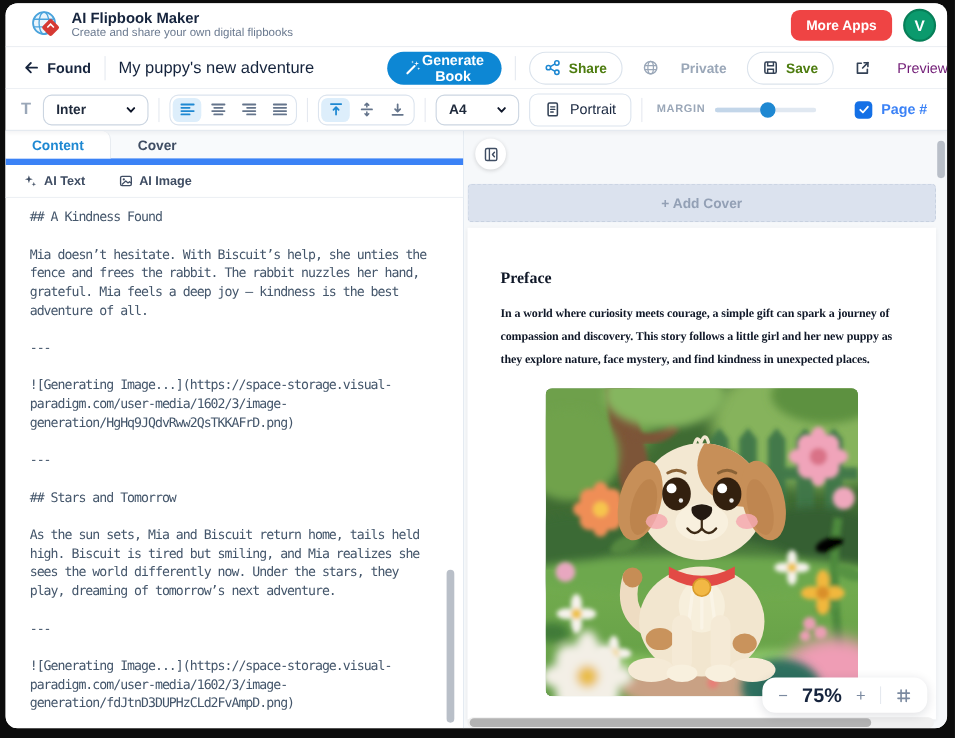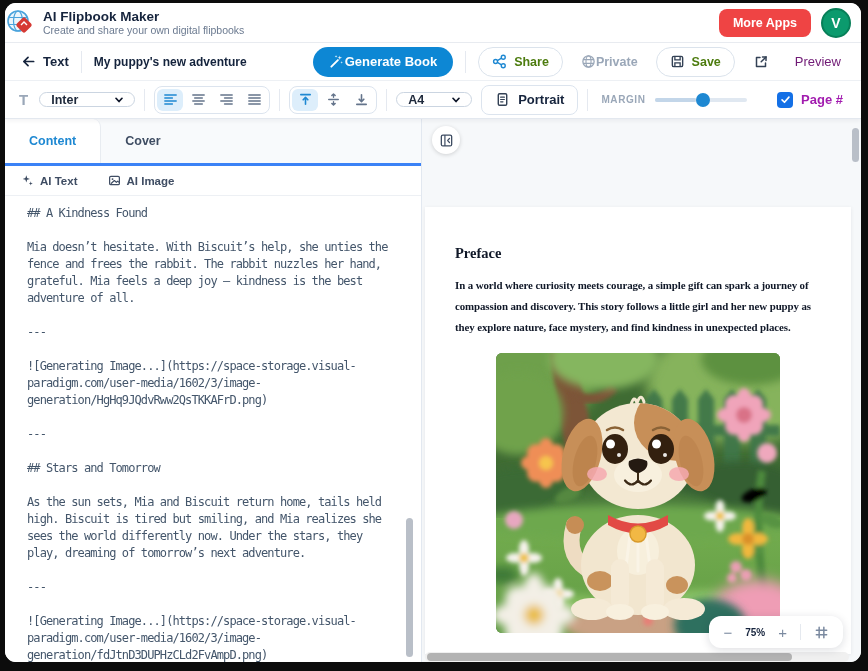--- a/index.html
+++ b/index.html
@@ -1,83 +1,83 @@
 <!DOCTYPE html>
 <html><head>
 <meta charset="utf-8">
 <style>
   * { margin:0; padding:0; box-sizing:border-box; }
   html,body { width:868px; height:671px; background:#0c0c0c; font-family:"Liberation Sans", sans-serif; overflow:hidden; }
   .frame { position:absolute; left:5px; top:3px; width:856px; height:659px; background:#fff; border-radius:11px; overflow:hidden; display:flex; flex-direction:column; }
 
   
-  .appbar { height:40px; display:flex; align-items:center; padding:0 10px 0 0; border-bottom:1px solid #e8ebf0; background:#fff; flex:0 0 auto; }
+  .appbar { height:40px; display:flex; align-items:center; padding:0 10px 0 22px; border-bottom:1px solid #e8ebf0; background:#fff; flex:0 0 auto; }
   .logo { width:30px; height:30px; margin-right:8px; flex:0 0 auto; }
   .app-titles { line-height:1.15; }
   .app-title { font-size:13.5px; font-weight:700; color:#16243d; }
   .app-sub { font-size:10.5px; color:#6b7a90; }
   .spacer { flex:1; }
   .more-apps { height:28px; padding:0 14px; border:none; border-radius:8px; background:#ef4444; color:#fff; font-size:12.5px; font-weight:700; font-family:inherit; cursor:pointer; }
   .avatar { width:30px; height:30px; border-radius:50%; background:#0b9a6d; border:2px solid #077f58; color:#fff; font-size:14px; font-weight:700; display:flex; align-items:center; justify-content:center; margin-left:10px; }
 
   
   .docbar { height:38px; display:flex; align-items:center; gap:12px; padding:0 16px; border-bottom:1px solid #eef1f5; background:#fff; flex:0 0 auto; }
   .backbtn { display:flex; align-items:center; gap:7px; background:none; border:none; font-family:inherit; font-size:13px; font-weight:700; color:#16243d; cursor:pointer; }
   .vdiv { width:1px; height:22px; background:#e5e9f0; flex:0 0 auto; }
-  .doc-title { font-size:12px; font-weight:700; color:#14233c; white-space:nowrap; }
+  .doc-title { font-size:15px; font-weight:400; color:#14233c; white-space:nowrap; }
   .genbtn { margin-left:54px; height:30px; display:flex; align-items:center; gap:1px; padding:0 16px; border:none; border-radius:16px; background:#0d87d4; color:#fff; font-family:inherit; font-size:13px; font-weight:700; cursor:pointer; }
   .pillbtn { height:30px; display:flex; align-items:center; gap:7px; padding:0 13px; border:1px solid #dbe3ec; border-radius:16px; background:#fff; font-family:inherit; font-size:12.5px; font-weight:700; color:#4d7c0f; cursor:pointer; }
-  .ghostbtn { height:30px; display:flex; align-items:center; gap:0; padding:0 6px; border:none; background:none; font-family:inherit; font-size:12.5px; font-weight:700; color:#9aa7b8; cursor:pointer; }
+  .ghostbtn { height:30px; display:flex; align-items:center; gap:20px; padding:0 6px; border:none; background:none; font-family:inherit; font-size:12.5px; font-weight:700; color:#9aa7b8; cursor:pointer; }
   .iconbtn { border:none; background:none; color:#334155; cursor:pointer; display:flex; align-items:center; }
   .preview-wrap { display:flex; align-items:center; gap:10px; margin-right:4px; }
   .preview-label { font-size:13px; font-weight:400; color:#701a75; }
 
   
   .fmtbar { height:38px; display:flex; align-items:center; gap:9px; padding:0 12px; border-bottom:1px solid #e3e8ef; box-shadow:0 2px 4px rgba(16,24,40,.05); background:#fff; flex:0 0 auto; position:relative; z-index:2; }
   .t-ico { font-size:15px; font-weight:700; color:#9aa7b8; padding:0 2px; }
-  .select { height:15px; display:flex; align-items:center; justify-content:space-between; padding:0 9px 0 11px; border:1px solid #cbd5e1; border-radius:8px; background:#fff; font-size:12.5px; font-weight:600; color:#1e293b; cursor:pointer; }
+  .select { height:28px; display:flex; align-items:center; justify-content:space-between; padding:0 9px 0 11px; border:1px solid #cbd5e1; border-radius:8px; background:#fff; font-size:12.5px; font-weight:600; color:#1e293b; cursor:pointer; }
   .sel-font { width:96px; } .sel-size { width:76px; }
   .btngroup { display:flex; gap:2px; border:1px solid #dce4ee; border-radius:8px; padding:2px; }
   .tbtn { width:26px; height:22px; border:none; border-radius:6px; background:none; color:#64748b; display:flex; align-items:center; justify-content:center; cursor:pointer; }
   .tbtn.active { background:#ddeefb; color:#1e88d2; }
-  .portrait { height:30px; display:flex; align-items:center; gap:8px; padding:0 13px; border:1px solid #dce4ee; border-radius:8px; background:#fff; font-family:inherit; font-size:13px; font-weight:700; color:#16243d; cursor:pointer; }
+  .portrait { height:30px; display:flex; align-items:center; gap:8px; padding:0 13px; border:1px solid #dce4ee; border-radius:8px; background:#fff; font-family:inherit; font-size:13px; font-weight:400; color:#16243d; cursor:pointer; }
   .margin-label { font-size:10px; font-weight:700; letter-spacing:.6px; color:#9aa7b8; margin-left:4px; }
   .slider { position:relative; width:92px; height:14px; cursor:pointer; }
   .slider .track { position:absolute; left:0; right:0; top:5px; height:4px; border-radius:2px; background:#e0e8f1; }
   .slider .fill { position:absolute; left:0; width:45%; top:5px; height:4px; border-radius:2px; background:#c3d6e9; }
   .slider .knob { position:absolute; left:41px; top:0; width:14px; height:14px; border-radius:50%; background:#1e88d2; }
   .pagenum { display:flex; align-items:center; gap:8px; margin-right:6px; }
   .checkbox { width:16px; height:16px; border-radius:4px; background:#1470e6; display:flex; align-items:center; justify-content:center; cursor:pointer; }
-  .pagenum-label { font-size:13px; font-weight:700; color:#a21caf; }
+  .pagenum-label { font-size:13px; font-weight:700; color:#3b82f6; }
 
   
   .main { flex:1; display:flex; min-height:0; }
   .left { width:417px; flex:0 0 auto; border-right:1px solid #e2e8f0; display:flex; flex-direction:column; position:relative; background:#fff; }
-  .tabbar { height:47px; background:#f8fafc; border-bottom:3px solid #3b82f6; display:flex; align-items:stretch; flex:0 0 auto; }
+  .tabbar { height:31px; background:#f8fafc; border-bottom:6px solid #3b82f6; display:flex; align-items:stretch; flex:0 0 auto; }
   .tab { display:flex; align-items:center; padding:0 24px; font-size:12.5px; font-weight:700; color:#3f4d63; cursor:pointer; }
   .tab.active { background:#fff; color:#1e88d2; margin-left:0; border-right:1px solid #e8ecf1; border-top-right-radius:8px; position:relative; top:0; }
   .aibar { height:30px; display:flex; align-items:center; gap:30px; padding:0 16px; border-bottom:1px solid #edf0f4; background:#fff; flex:0 0 auto; }
   .aibtn { display:flex; align-items:center; gap:6px; border:none; background:none; font-family:inherit; font-size:11.5px; font-weight:600; color:#3f4d63; cursor:pointer; }
   .editor { flex:1; position:relative; overflow:hidden; padding:9px 26px 0 22px; }
   .editor pre { font-family:"DejaVu Sans Mono", monospace; font-size:12px; line-height:17px; letter-spacing:-0.9px; color:#44566b; white-space:pre; }
   .ed-scroll { position:absolute; right:8px; top:399px; width:7px; height:139px; border-radius:4px; background:#b9bfc8; }
 
   .right { flex:1; position:relative; background:#f6f8fa; overflow:hidden; }
   .collapse-btn { position:absolute; left:10px; top:7px; width:28px; height:28px; border-radius:50%; border:none; background:#fff; box-shadow:0 1px 4px rgba(0,0,0,.16); color:#3f4d63; display:flex; align-items:center; justify-content:center; cursor:pointer; z-index:3; }
   .addcover { position:absolute; left:3px; right:10px; top:48px; height:35px; background:#dbe2ee; border:1px dashed #c7d1e0; border-radius:4px; display:flex; align-items:center; justify-content:center; font-size:12.5px; font-weight:600; color:#93a0b5; cursor:pointer; }
   .page { position:absolute; left:3px; right:10px; top:88px; bottom:8px; background:#fff; box-shadow:0 1px 4px rgba(16,24,40,.08); overflow:hidden; }
   .page-inner { padding:38px 30px 0; font-family:"Liberation Serif", serif; color:#101828; }
   .page-heading { font-size:14.5px; font-weight:700; margin-bottom:13px; }
   .page-body { font-size:10.9px; line-height:21px; letter-spacing:-0.1px;font-weight:bold; }
   .bookimg { width:284px; height:280px; margin:15px auto 0; border-radius:6px; overflow:hidden; }
   .bookimg svg { display:block; }
 
   .zoombar { position:absolute; right:18px; bottom:14px; height:32px; background:#fff; border-radius:12px; box-shadow:0 2px 10px rgba(16,24,40,.14); display:flex; align-items:center; gap:13px; padding:0 14px; z-index:4; }
   .zbtn { border:none; background:none; font-family:inherit; font-size:15px; color:#7b8aa0; cursor:pointer; line-height:1; }
-  .zlevel { font-size:10px; font-weight:700; color:#16243d; }
+  .zlevel { font-size:18px; font-weight:700; color:#16243d; }
   .zdiv { width:1px; height:16px; background:#e5e9ef; }
   .zgrid { border:none; background:none; color:#7b8aa0; cursor:pointer; display:flex; align-items:center; }
 
   .hscroll { position:absolute; left:3px; right:12px; bottom:0; height:10px; background:#f0f0f0; border-radius:5px; }
   .hthumb { position:absolute; left:2px; top:1px; width:365px; height:8px; border-radius:4px; background:#b3b3b3; cursor:pointer; }
   .vscroll { position:absolute; right:0; top:0; bottom:12px; width:10px; }
   .vthumb { position:absolute; right:2px; top:9px; width:7px; height:34px; border-radius:4px; background:#b9bfc8; cursor:pointer; }
 
   svg.ic { display:block; }
 </style>
@@ -105,21 +105,21 @@
     <div class="avatar">V</div>
   </header>
 
   <div class="docbar">
     <button class="backbtn">
       <span>
         <svg class="ic" width="15" height="15" viewBox="0 0 16 16">
             <path d="M13.5 8 H3 M7.5 3.5 L3 8 L7.5 12.5" stroke="#16243d" stroke-width="1.8" fill="none" stroke-linecap="round" stroke-linejoin="round"></path>
           </svg>
       </span>
-      <span>Text</span>
+      <span>Found</span>
     </button>
     <div class="vdiv"></div>
     <div class="doc-title">My puppy's new adventure</div>
     <button class="genbtn">
       <span>
         <svg class="ic" width="15" height="15" viewBox="0 0 16 16">
             <path d="M2.5 13.5 L9.5 6.5" stroke="#fff" stroke-width="2" stroke-linecap="round"></path>
             <path d="M11.5 1.5 L12 3.5 L14 4 L12 4.5 L11.5 6.5 L11 4.5 L9 4 L11 3.5 Z" fill="#fff"></path>
             <path d="M13.5 7.5 L13.8 8.7 L15 9 L13.8 9.3 L13.5 10.5 L13.2 9.3 L12 9 L13.2 8.7 Z" fill="#fff"></path>
             <path d="M7.5 1 L7.8 2.2 L9 2.5 L7.8 2.8 L7.5 4 L7.2 2.8 L6 2.5 L7.2 2.2 Z" fill="#fff"></path>
@@ -326,20 +326,21 @@
 
     <section class="right">
       <button class="collapse-btn">
         <svg class="ic" width="15" height="15" viewBox="0 0 16 16">
             <rect x="2.5" y="2.2" width="11" height="11.6" rx="1.6" fill="none" stroke="currentColor" stroke-width="1.4"></rect>
             <path d="M6.3 2.2 V13.8" stroke="currentColor" stroke-width="1.3"></path>
             <path d="M11.2 5.8 L9.3 8 L11.2 10.2" fill="none" stroke="currentColor" stroke-width="1.4" stroke-linecap="round" stroke-linejoin="round"></path>
           </svg>
       </button>
 
+      <div class="addcover">+  Add Cover</div>
 
       <div class="page">
         <div class="page-inner">
           <div class="page-heading">Preface</div>
           <p class="page-body">In a world where curiosity meets courage, a simple gift can spark a journey of compassion and discovery. This story follows a little girl and her new puppy as they explore nature, face mystery, and find kindness in unexpected places.</p>
 
           <div class="bookimg">
             <svg width="284" height="280" viewBox="0 0 284 280" preserveAspectRatio="xMidYMid slice">
               <defs>
                 <linearGradient id="grassG" x1="0" y1="0" x2="0" y2="1">

